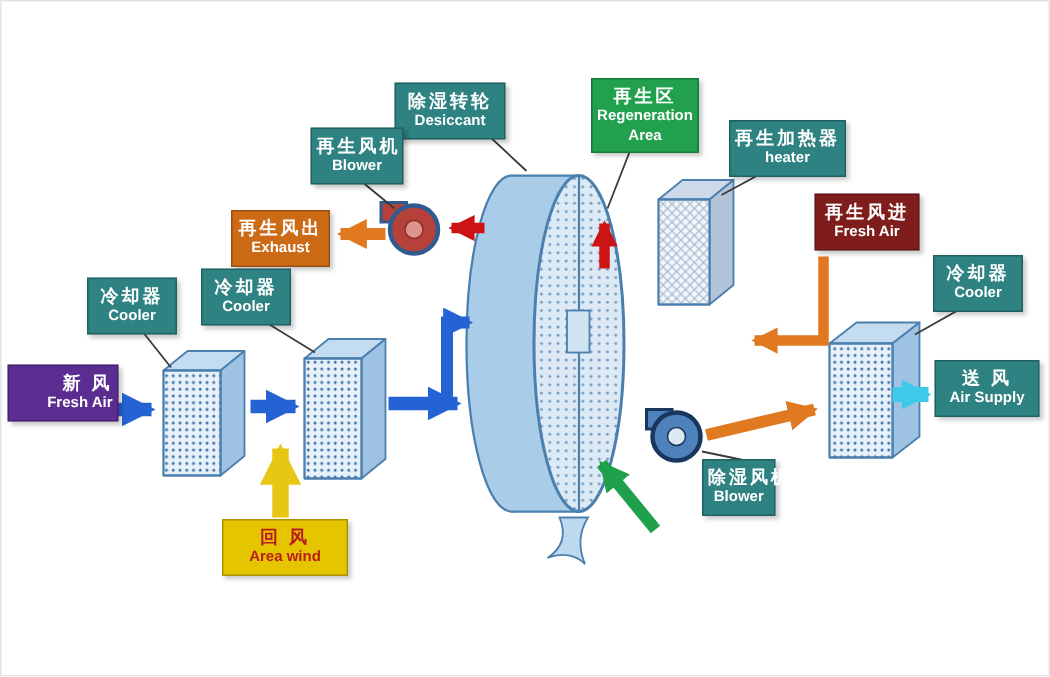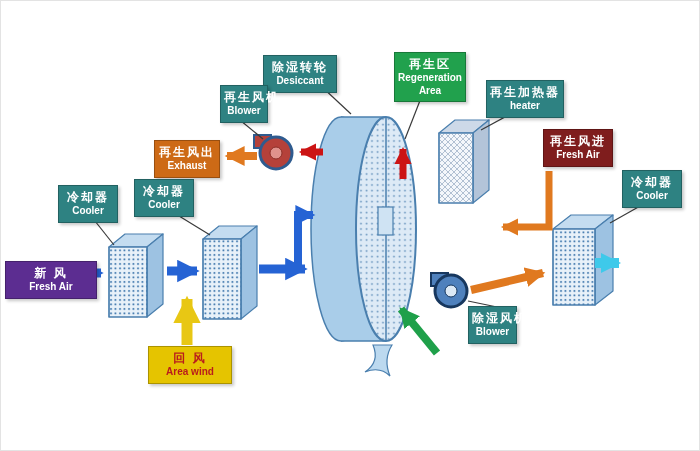--- a/index.html
+++ b/index.html
@@ -141,21 +141,21 @@
   <div class="lbl teal" style="left:262px; top:54px; width:74px;">
     <span class="zh">除湿转轮</span>
     <span class="en">Desiccant</span>
   </div>
 
   <div class="lbl green" style="left:393px; top:51px; width:72px;">
     <span class="zh">再生区</span>
     <span class="en">Regeneration Area</span>
   </div>
 
-  <div class="lbl teal" style="left:219px; top:84px; width:48px;">
+  <div class="lbl teal" style="left:206px; top:84px; width:62px;">
     <span class="zh">再生风机</span>
     <span class="en">Blower</span>
   </div>
 
   <div class="lbl orange" style="left:153px; top:139px; width:66px;">
     <span class="zh">再生风出</span>
     <span class="en">Exhaust</span>
   </div>
 
   <div class="lbl teal" style="left:485px; top:79px; width:78px;">
@@ -176,30 +176,34 @@
   <div class="lbl teal" style="left:133px; top:178px; width:60px;">
     <span class="zh">冷却器</span>
     <span class="en">Cooler</span>
   </div>
 
   <div class="lbl teal" style="left:621px; top:169px; width:60px;">
     <span class="zh">冷却器</span>
     <span class="en">Cooler</span>
   </div>
 
-  <div class="lbl purple" style="left:4px; top:260px; width:92px;">
+  <div class="lbl purple" style="left:4px; top:242px; width:74px;text-align:right;">
     <span class="zh">新 风</span>
     <span class="en">Fresh Air</span>
   </div>
 
   <div class="lbl yellow" style="left:147px; top:345px; width:84px;">
     <span class="zh">回 风</span>
     <span class="en">Area wind</span>
   </div>
 
   <div class="lbl teal" style="left:467px; top:305px; width:49px;">
     <span class="zh">除湿风机</span>
     <span class="en">Blower</span>
   </div>
 
 
+  <div class="lbl teal" style="left:622px; top:239px; width:70px;">
+    <span class="zh">送 风</span>
+    <span class="en">Air Supply</span>
+  </div>
 
 </div>
 
 </body></html>

